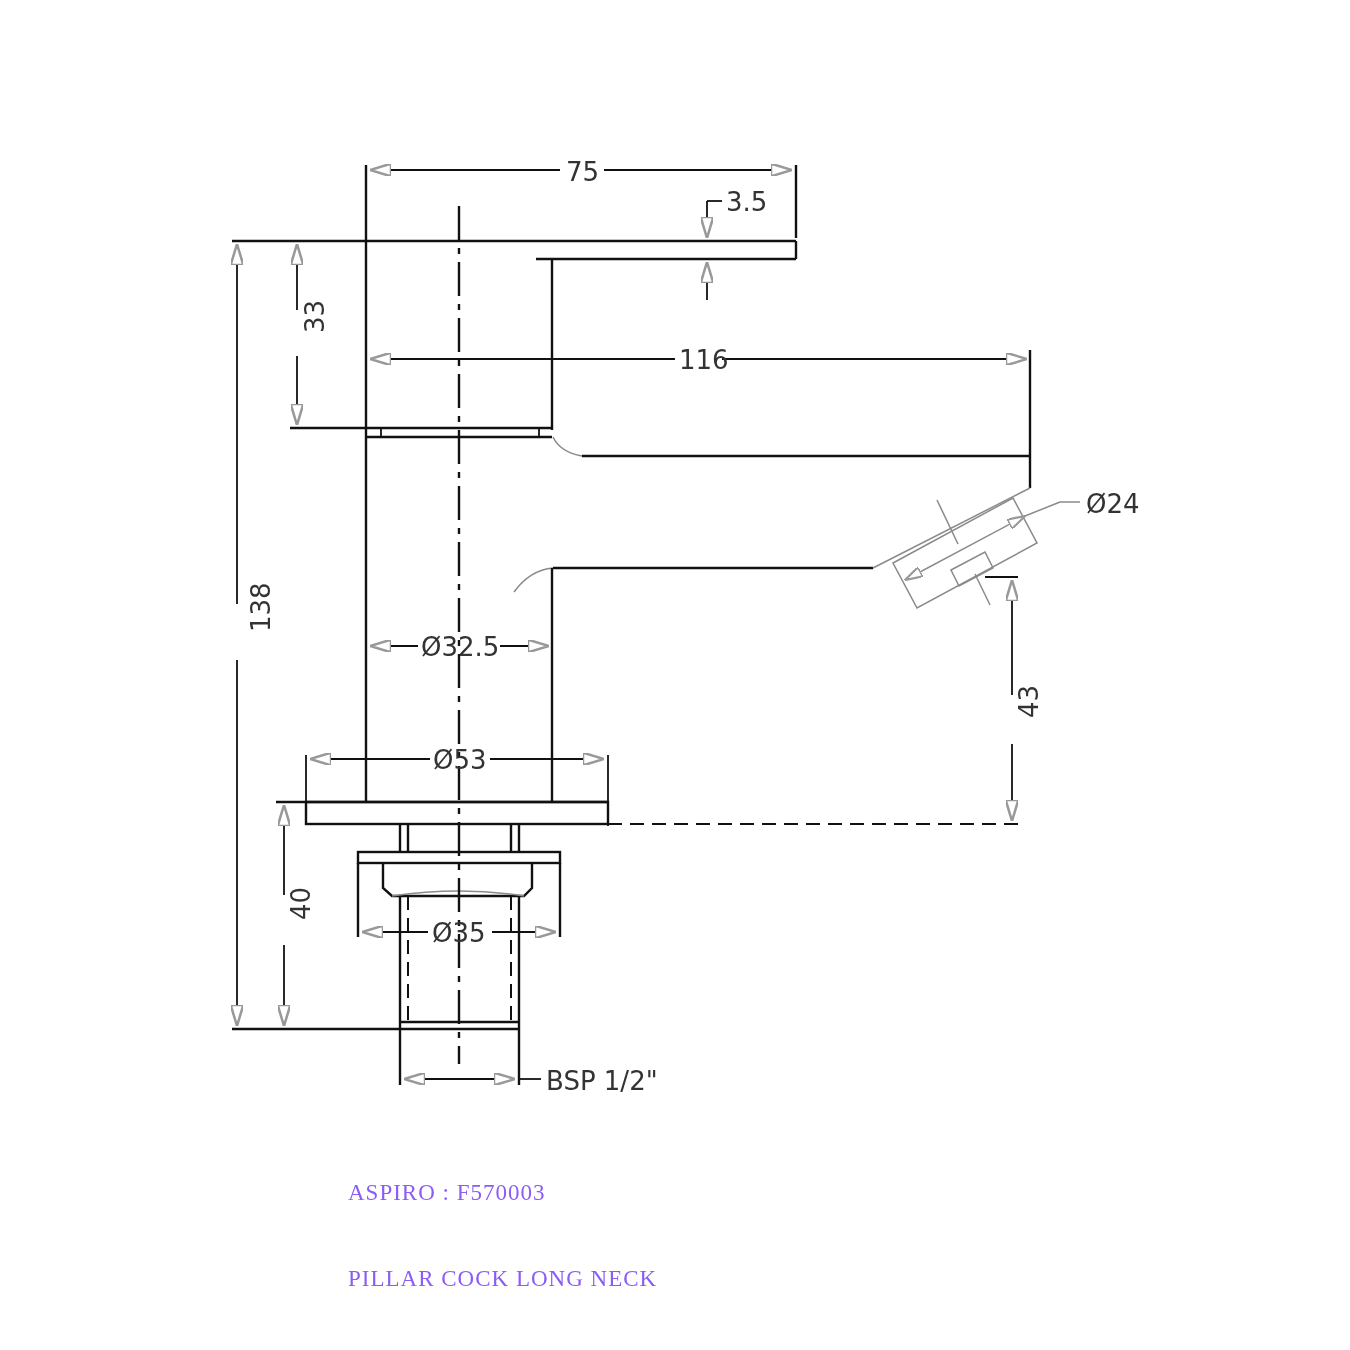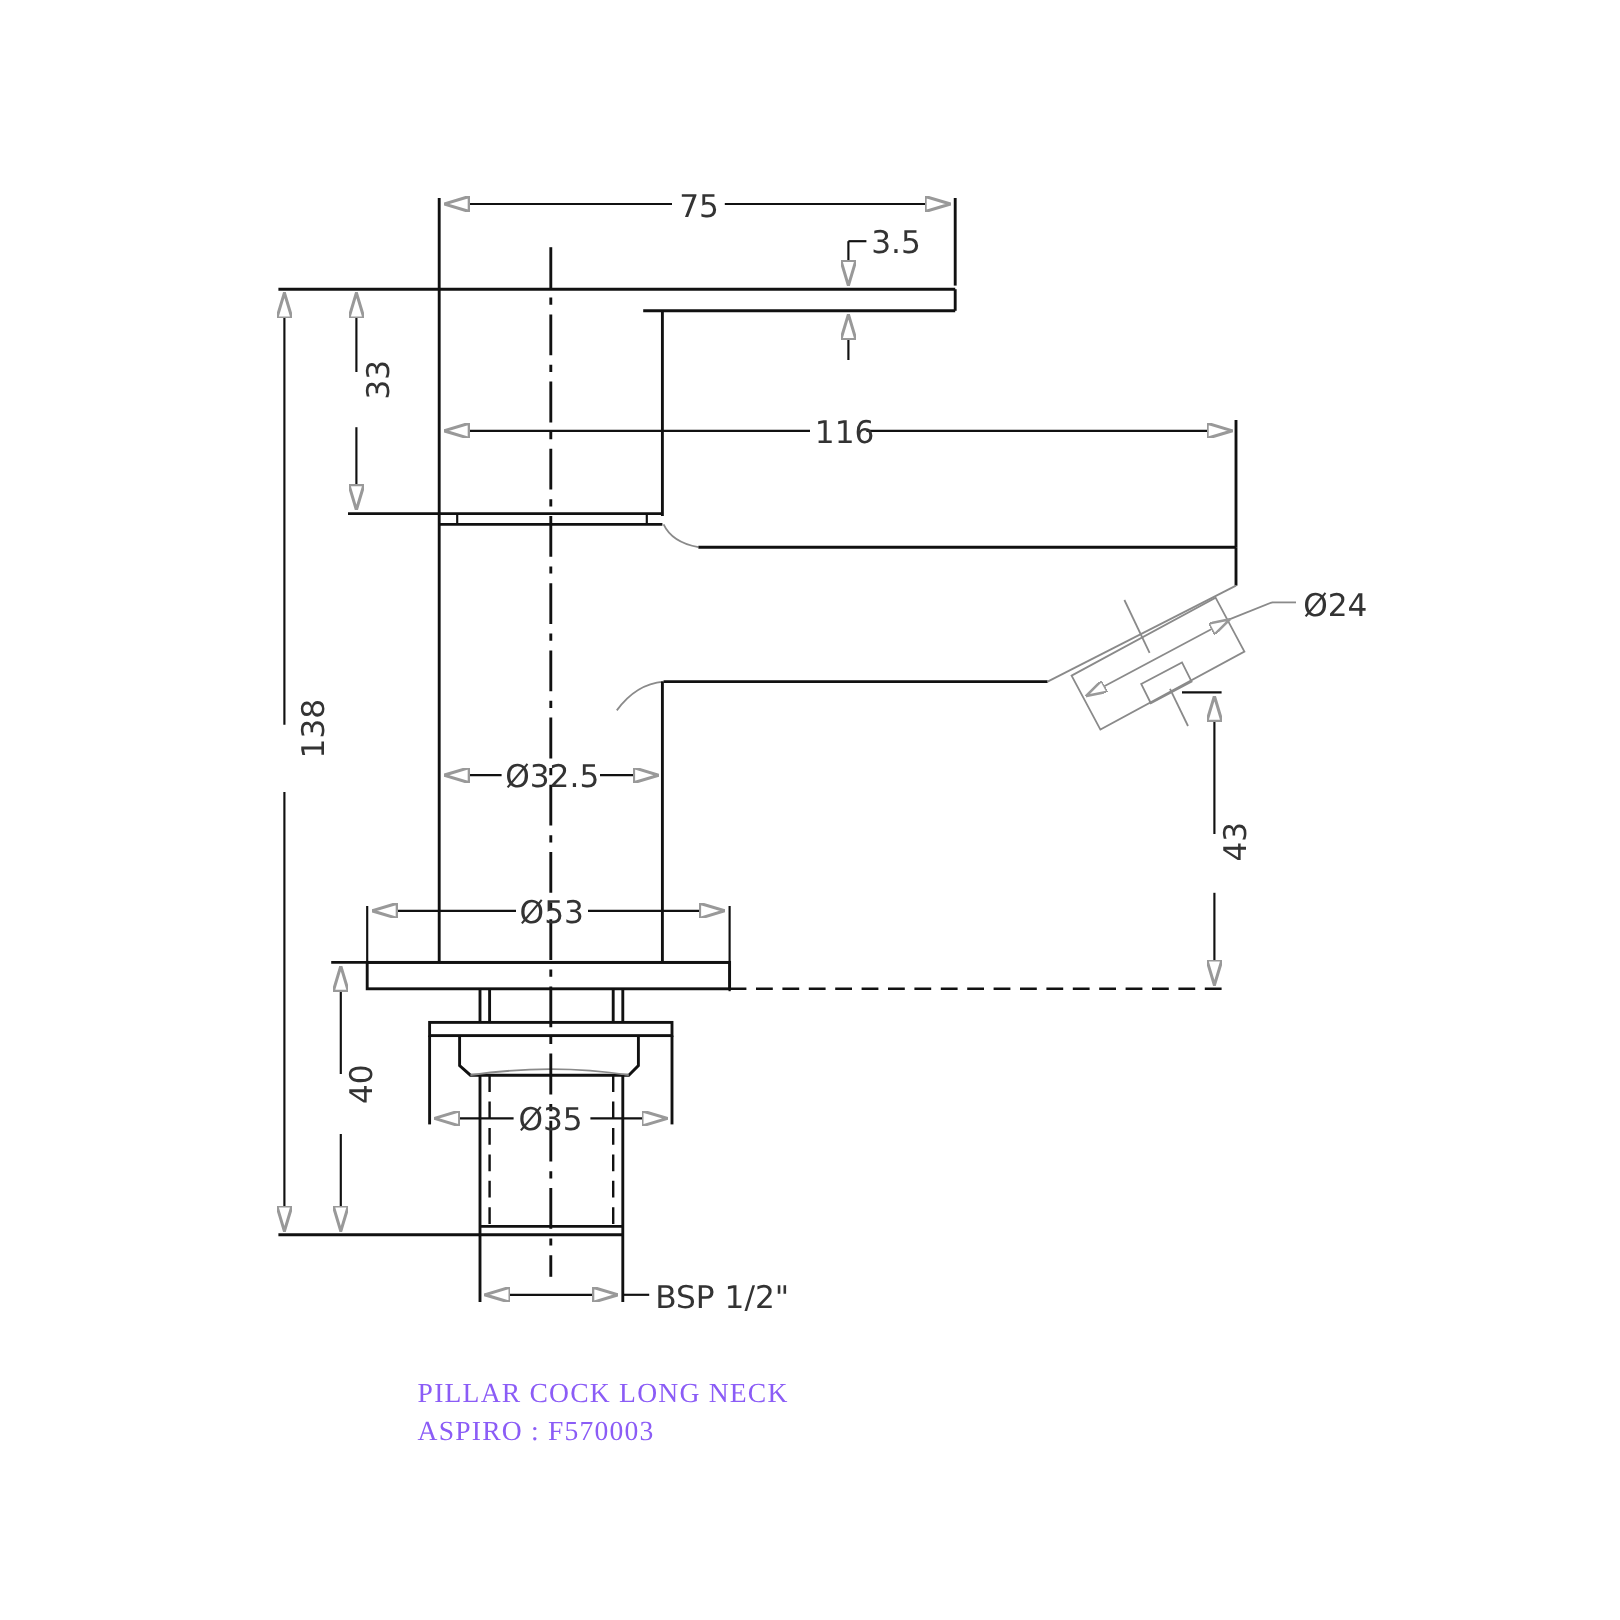--- a/index.html
+++ b/index.html
@@ -133,13 +133,13 @@
   <text class="dimtxt" x="247" y="655" transform="rotate(-90 247 632)">138</text>
   <text class="dimtxt" x="421" y="656">Ø32.5</text>
   <text class="dimtxt" x="433" y="769">Ø53</text>
   <text class="dimtxt" x="1022" y="734" transform="rotate(-90 1022 718)">43</text>
   <text class="dimtxt" x="294" y="936" transform="rotate(-90 294 920)">40</text>
   <text class="dimtxt" x="432" y="942">Ø35</text>
   <text class="dimtxt" x="546" y="1090">BSP 1/2"</text>
 </svg>
 
 <div class="title" style="top:1180px;">ASPIRO : F570003</div>
-<div class="title" style="top:1148px;">PILLAR COCK LONG NECK</div>
+<div class="title" style="top:1266px;">PILLAR COCK LONG NECK</div>
 
 </body></html>

